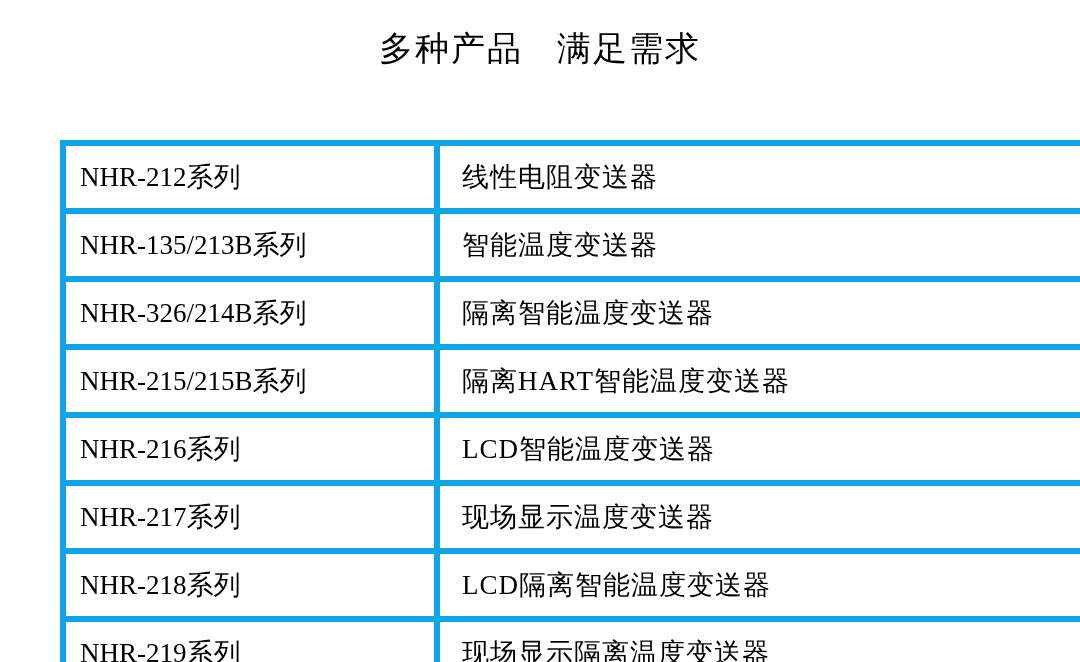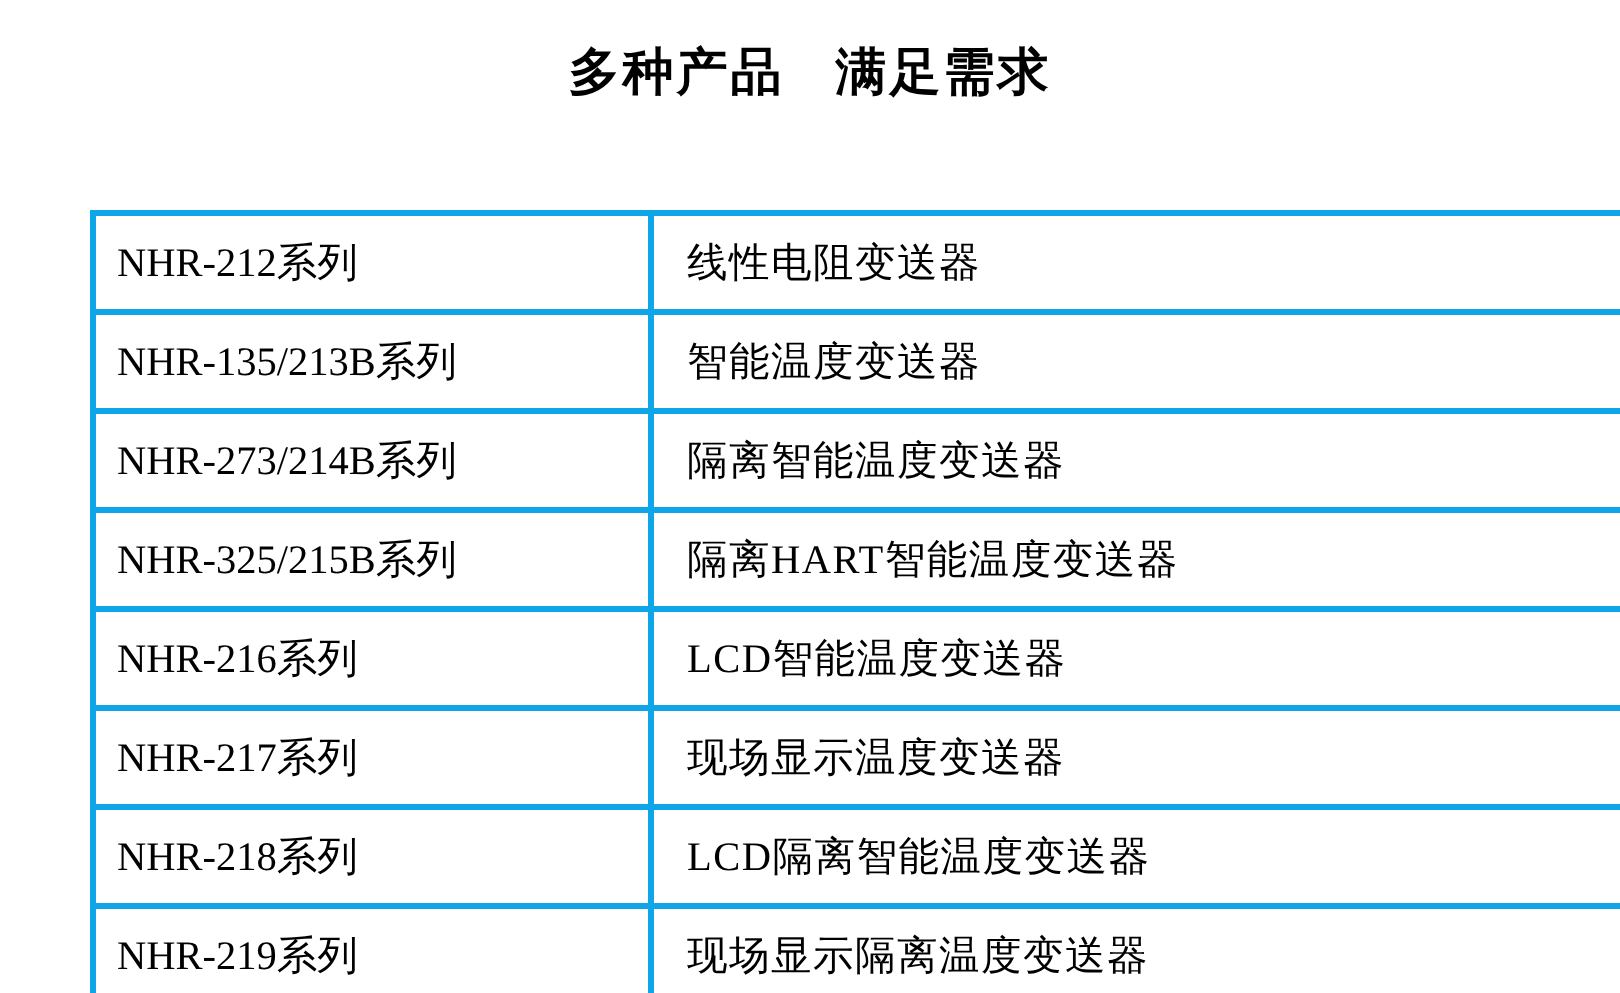--- a/index.html
+++ b/index.html
@@ -16,21 +16,21 @@
   }
   .page {
     position: relative;
     width: 1080px;
     height: 662px;
     box-sizing: border-box;
   }
   .title {
     text-align: center;
     font-size: 34px;
-    font-weight: bold;
+    font-weight: normal;
     letter-spacing: 2px;
     margin-top: 26px;
     margin-bottom: 0;
     line-height: 1.3;
     font-family: "DejaVu Sans", "Liberation Sans", sans-serif;
   }
   .title .gap {
     display: inline-block;
     width: 34px;
   }
@@ -39,21 +39,21 @@
     left: 60px;
     top: 114px;
     width: 960px;
   }
   table.product-table {
     border-collapse: collapse;
     width: 960px;
     table-layout: fixed;
   }
   table.product-table td {
-    border: 4px solid #0ea5e9;
+    border: 6px solid #0ea5e9;
     height: 62px;
     padding: 0 14px;
     font-size: 27px;
     vertical-align: middle;
     white-space: nowrap;
     overflow: hidden;
   }
   table.product-table td.model {
     width: 340px;
     letter-spacing: 0px;
@@ -78,25 +78,25 @@
       <tbody>
         <tr>
           <td class="model">NHR-212系列</td>
           <td class="desc">线性电阻变送器</td>
         </tr>
         <tr>
           <td class="model">NHR-135/213B系列</td>
           <td class="desc">智能温度变送器</td>
         </tr>
         <tr>
-          <td class="model">NHR-273/214B系列</td>
+          <td class="model">NHR-326/214B系列</td>
           <td class="desc">隔离智能温度变送器</td>
         </tr>
         <tr>
-          <td class="model">NHR-325/215B系列</td>
+          <td class="model">NHR-215/215B系列</td>
           <td class="desc">隔离HART智能温度变送器</td>
         </tr>
         <tr>
           <td class="model">NHR-216系列</td>
           <td class="desc">LCD智能温度变送器</td>
         </tr>
         <tr>
           <td class="model">NHR-217系列</td>
           <td class="desc">现场显示温度变送器</td>
         </tr>

